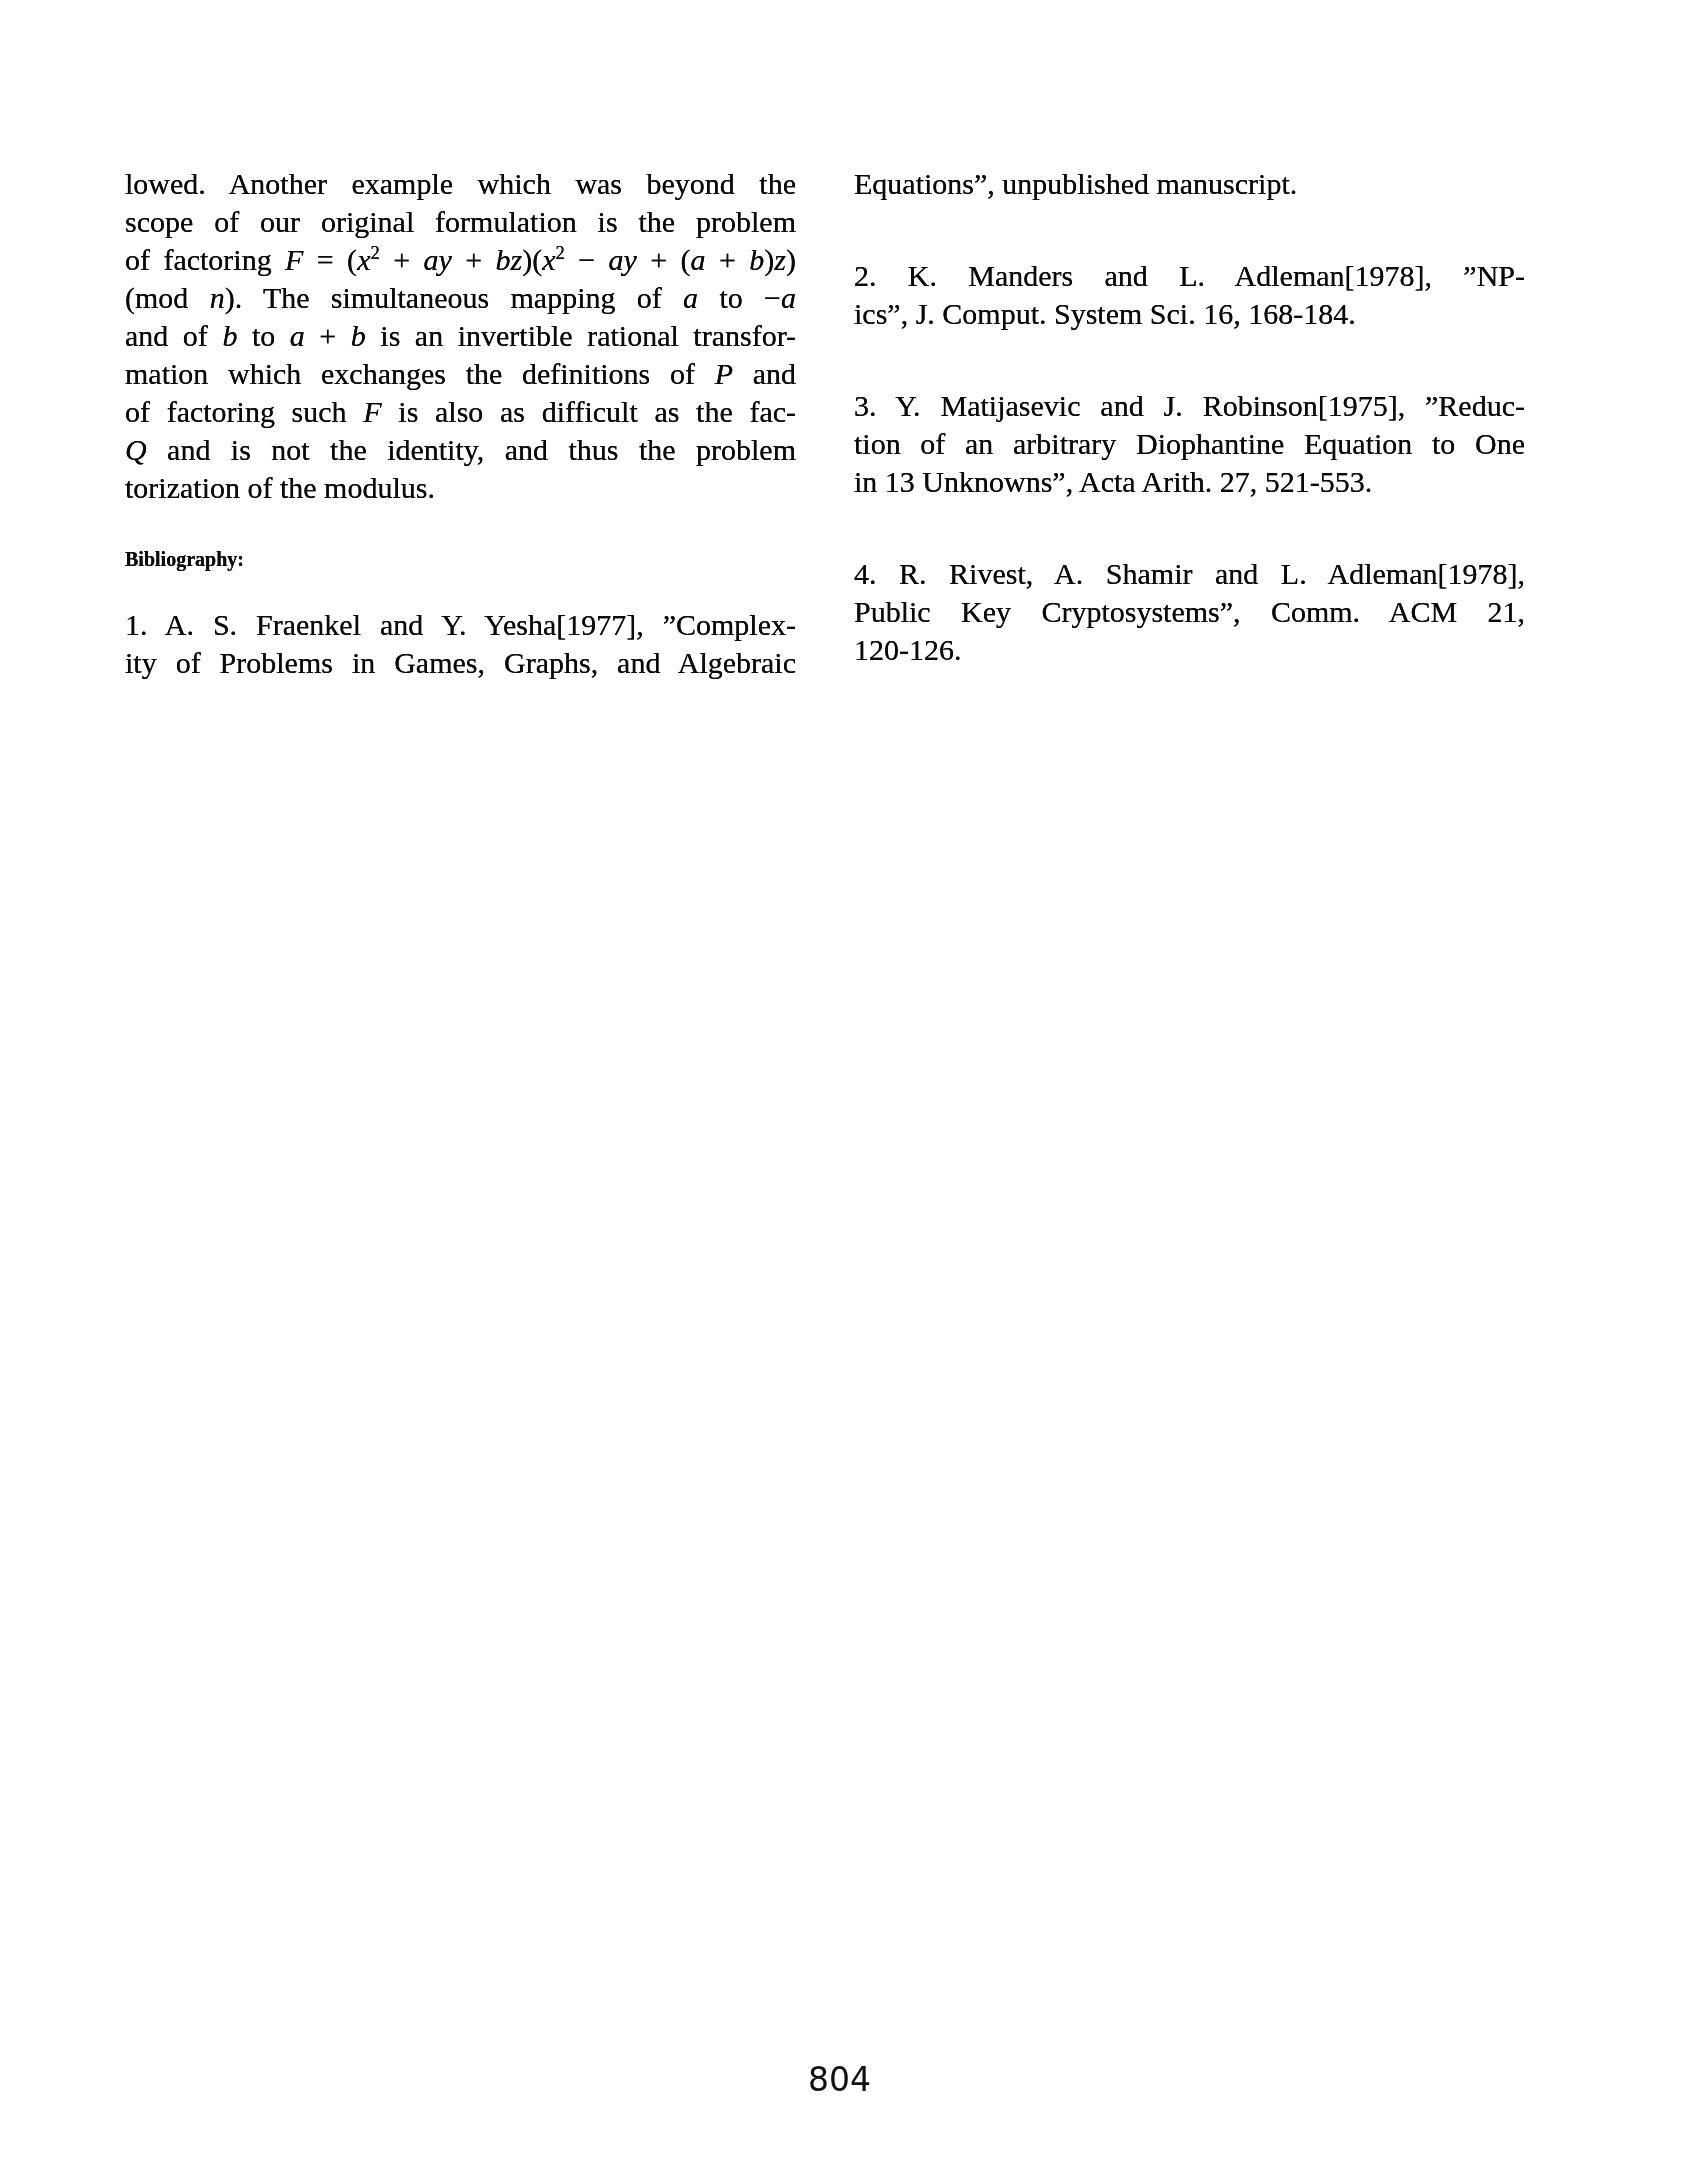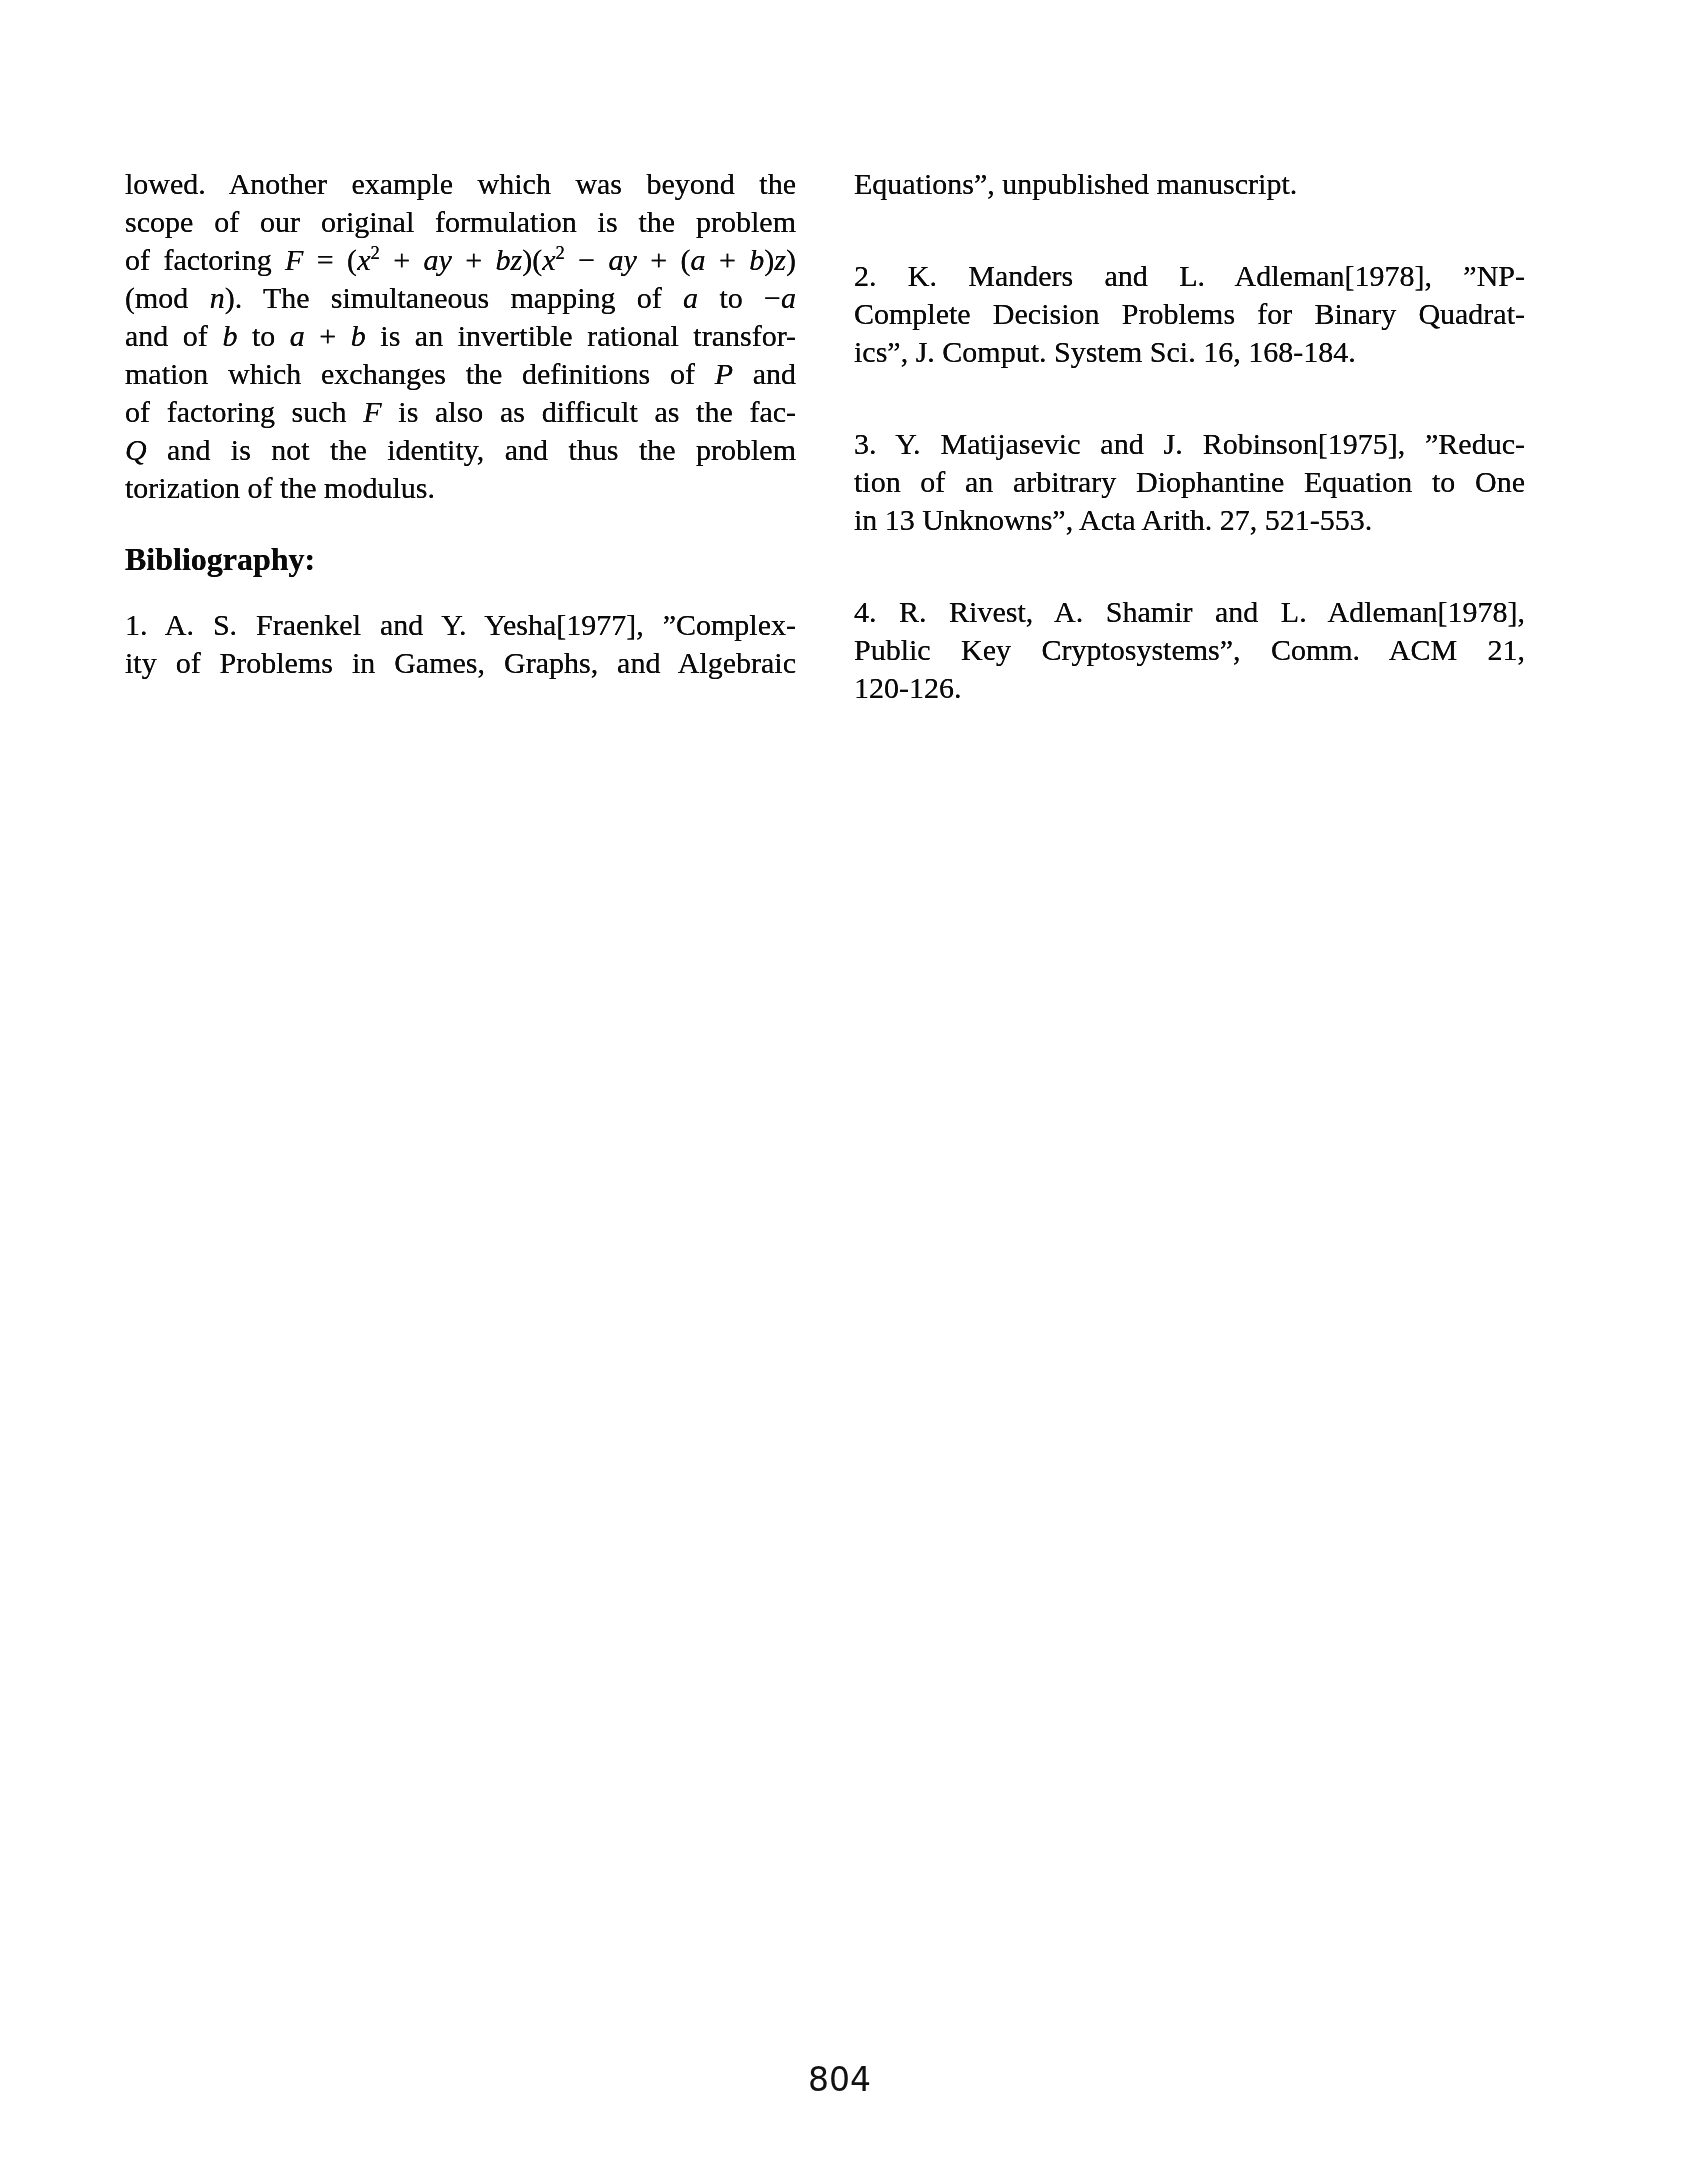--- a/index.html
+++ b/index.html
@@ -35,21 +35,21 @@
     text-align: justify;
     text-align-last: justify;
   }
   .line sup {
     font-size: 0.62em;
     line-height: 0;
     vertical-align: super;
   }
   .bib-head {
     margin-top: 33px;
-    font-size: 32px;
+    font-size: 20px;
     line-height: 38px;
     height: 38px;
     font-weight: bold;
     text-shadow: 0 0 0.4px currentColor;
   }
   .ref-first { margin-top: 28px; }
   .ref-gap   { margin-top: 54px; }
   .pageno {
     position: absolute;
     left: 739px;
@@ -85,21 +85,20 @@
         <div class="line just"><span>ity of Problems in Games, Graphs, and Algebraic</span></div>
       </div>
   </div>
 
   <div class="col col-right">
     <div class="ref">
         <div class="line"><span>Equations”, unpublished manuscript.</span></div>
       </div>
     <div class="ref ref-gap">
         <div class="line just"><span>2.  K. Manders and L. Adleman[1978], ”NP-</span></div>
-        <div class="line just"><span>Complete Decision Problems for Binary Quadrat-</span></div>
         <div class="line"><span>ics”, J. Comput. System Sci. 16, 168-184.</span></div>
       </div>
     <div class="ref ref-gap">
         <div class="line just"><span>3. Y. Matijasevic and J. Robinson[1975], ”Reduc-</span></div>
         <div class="line just"><span>tion of an arbitrary Diophantine Equation to One</span></div>
         <div class="line"><span>in 13 Unknowns”, Acta Arith. 27, 521-553.</span></div>
       </div>
     <div class="ref ref-gap">
         <div class="line just"><span>4.  R. Rivest, A. Shamir and L. Adleman[1978],</span></div>
         <div class="line just"><span>Public Key Cryptosystems”, Comm.  ACM 21,</span></div>

